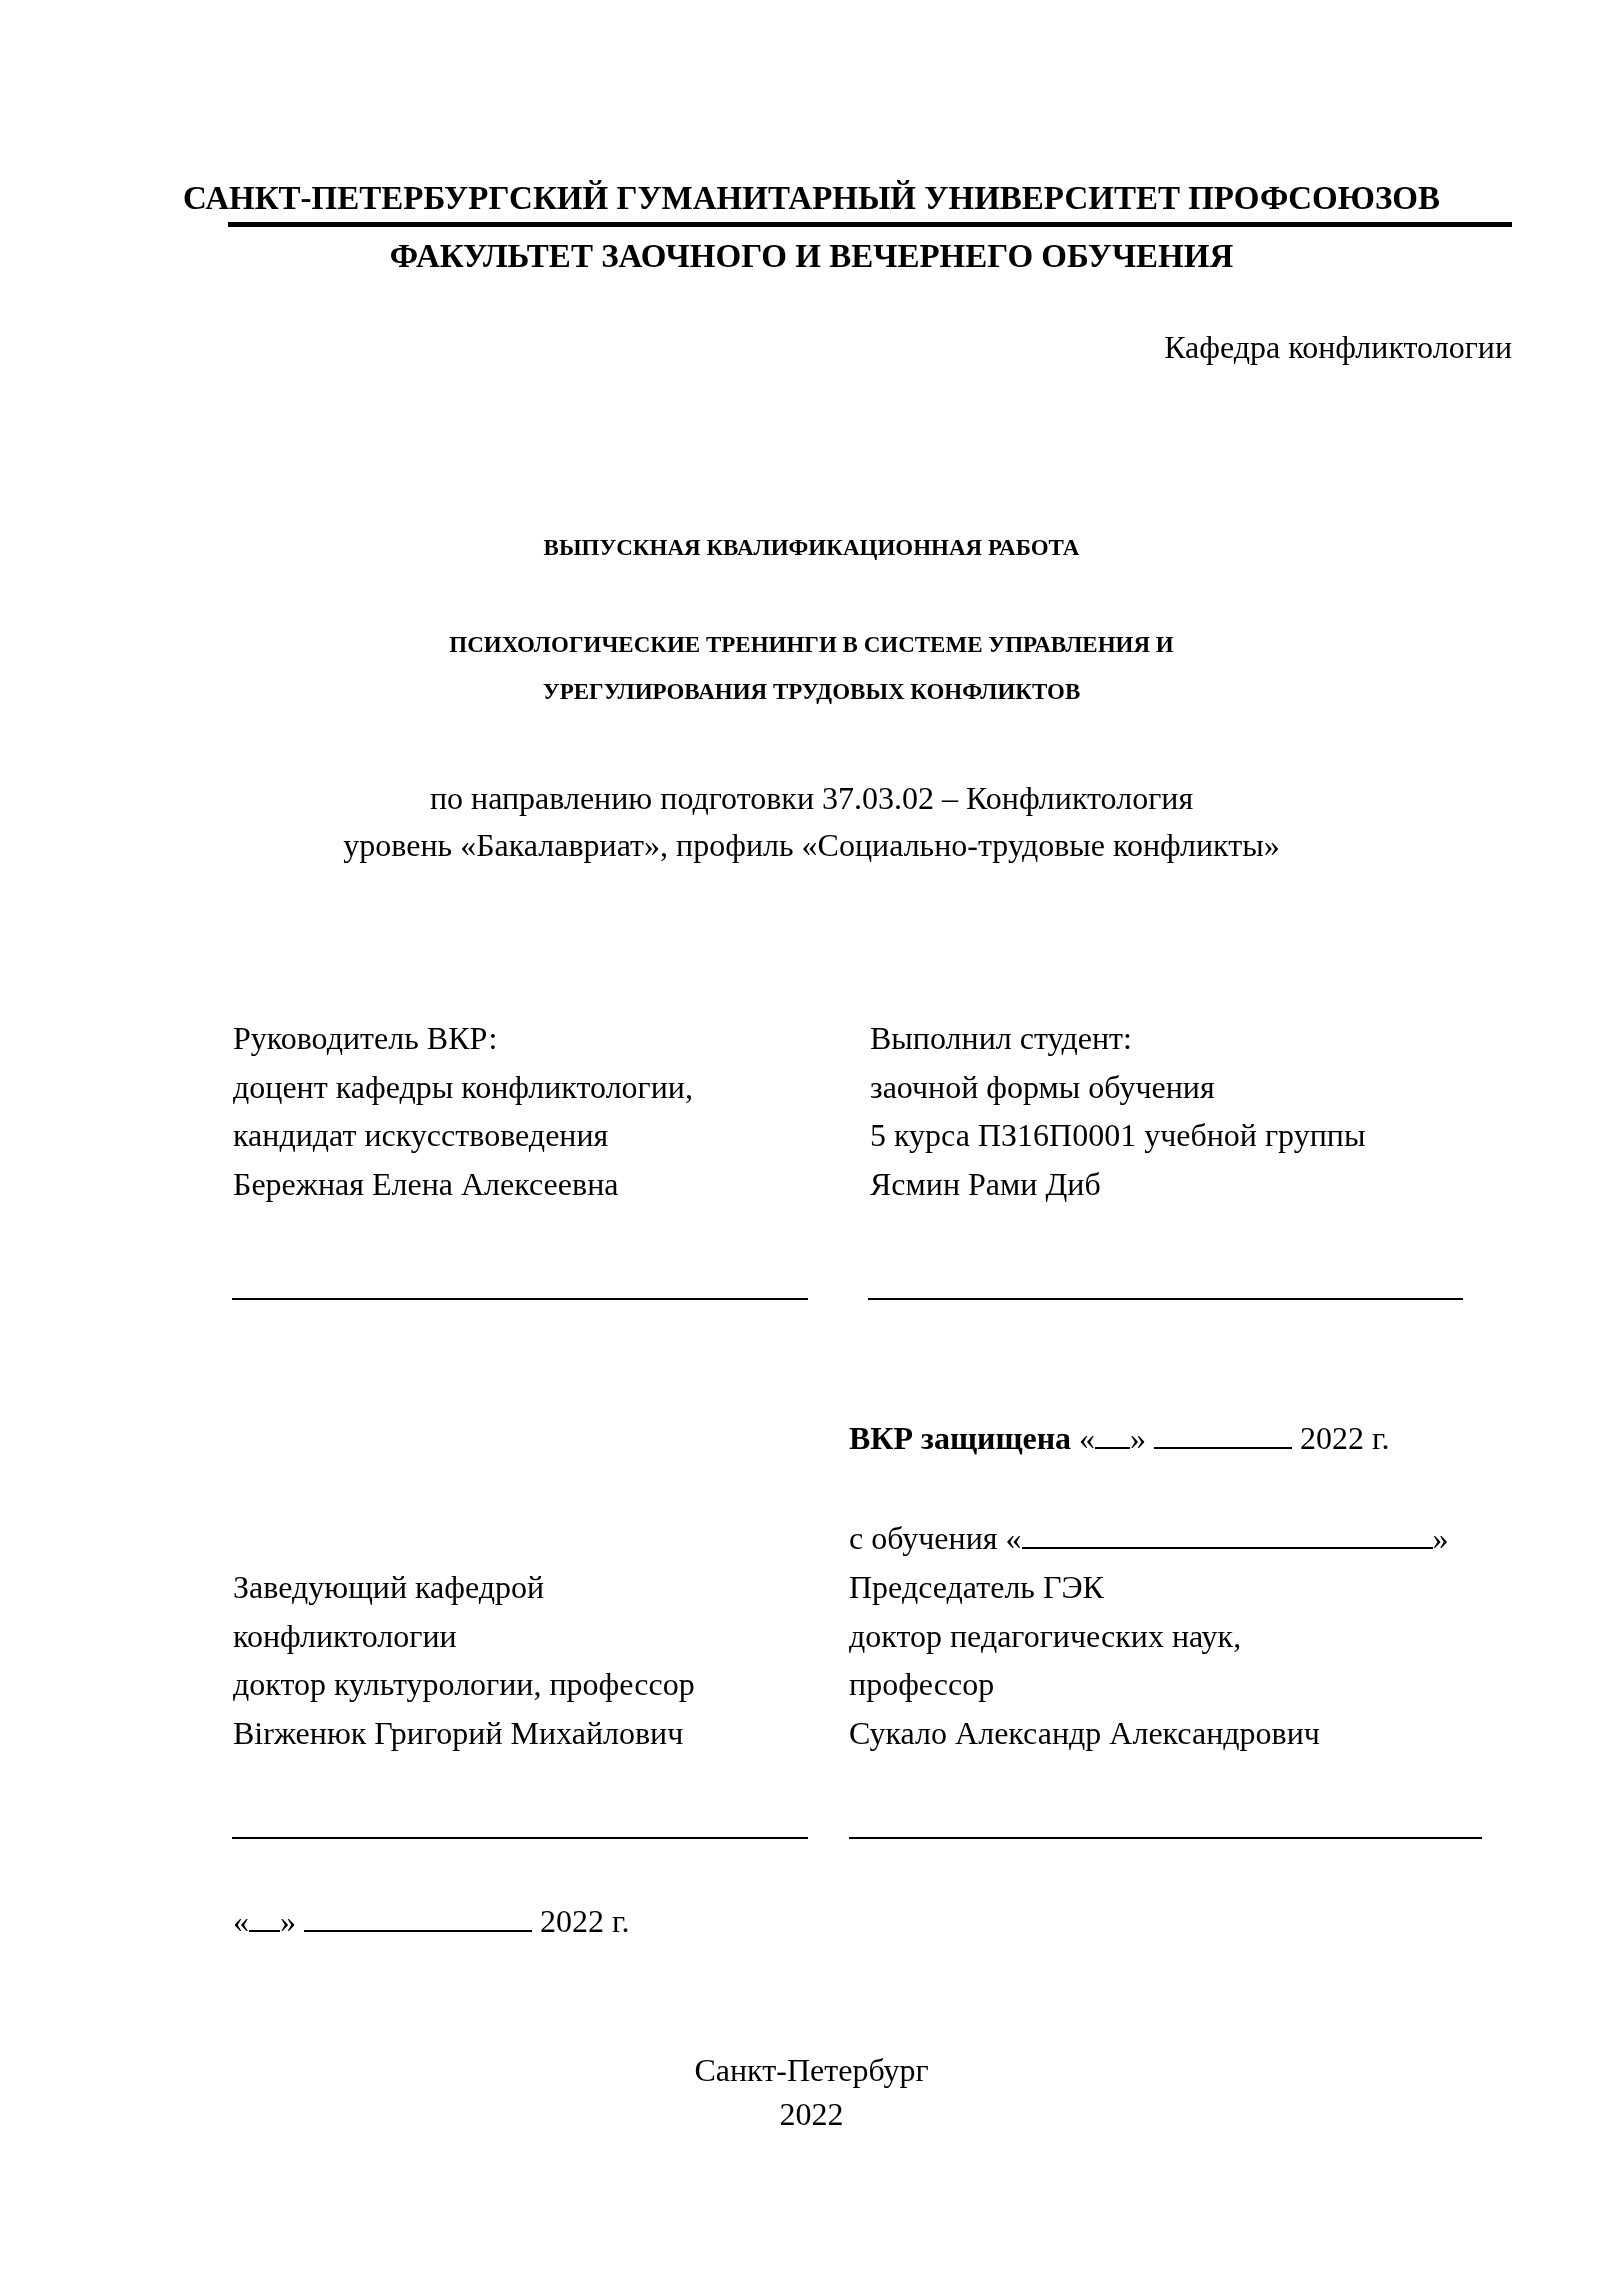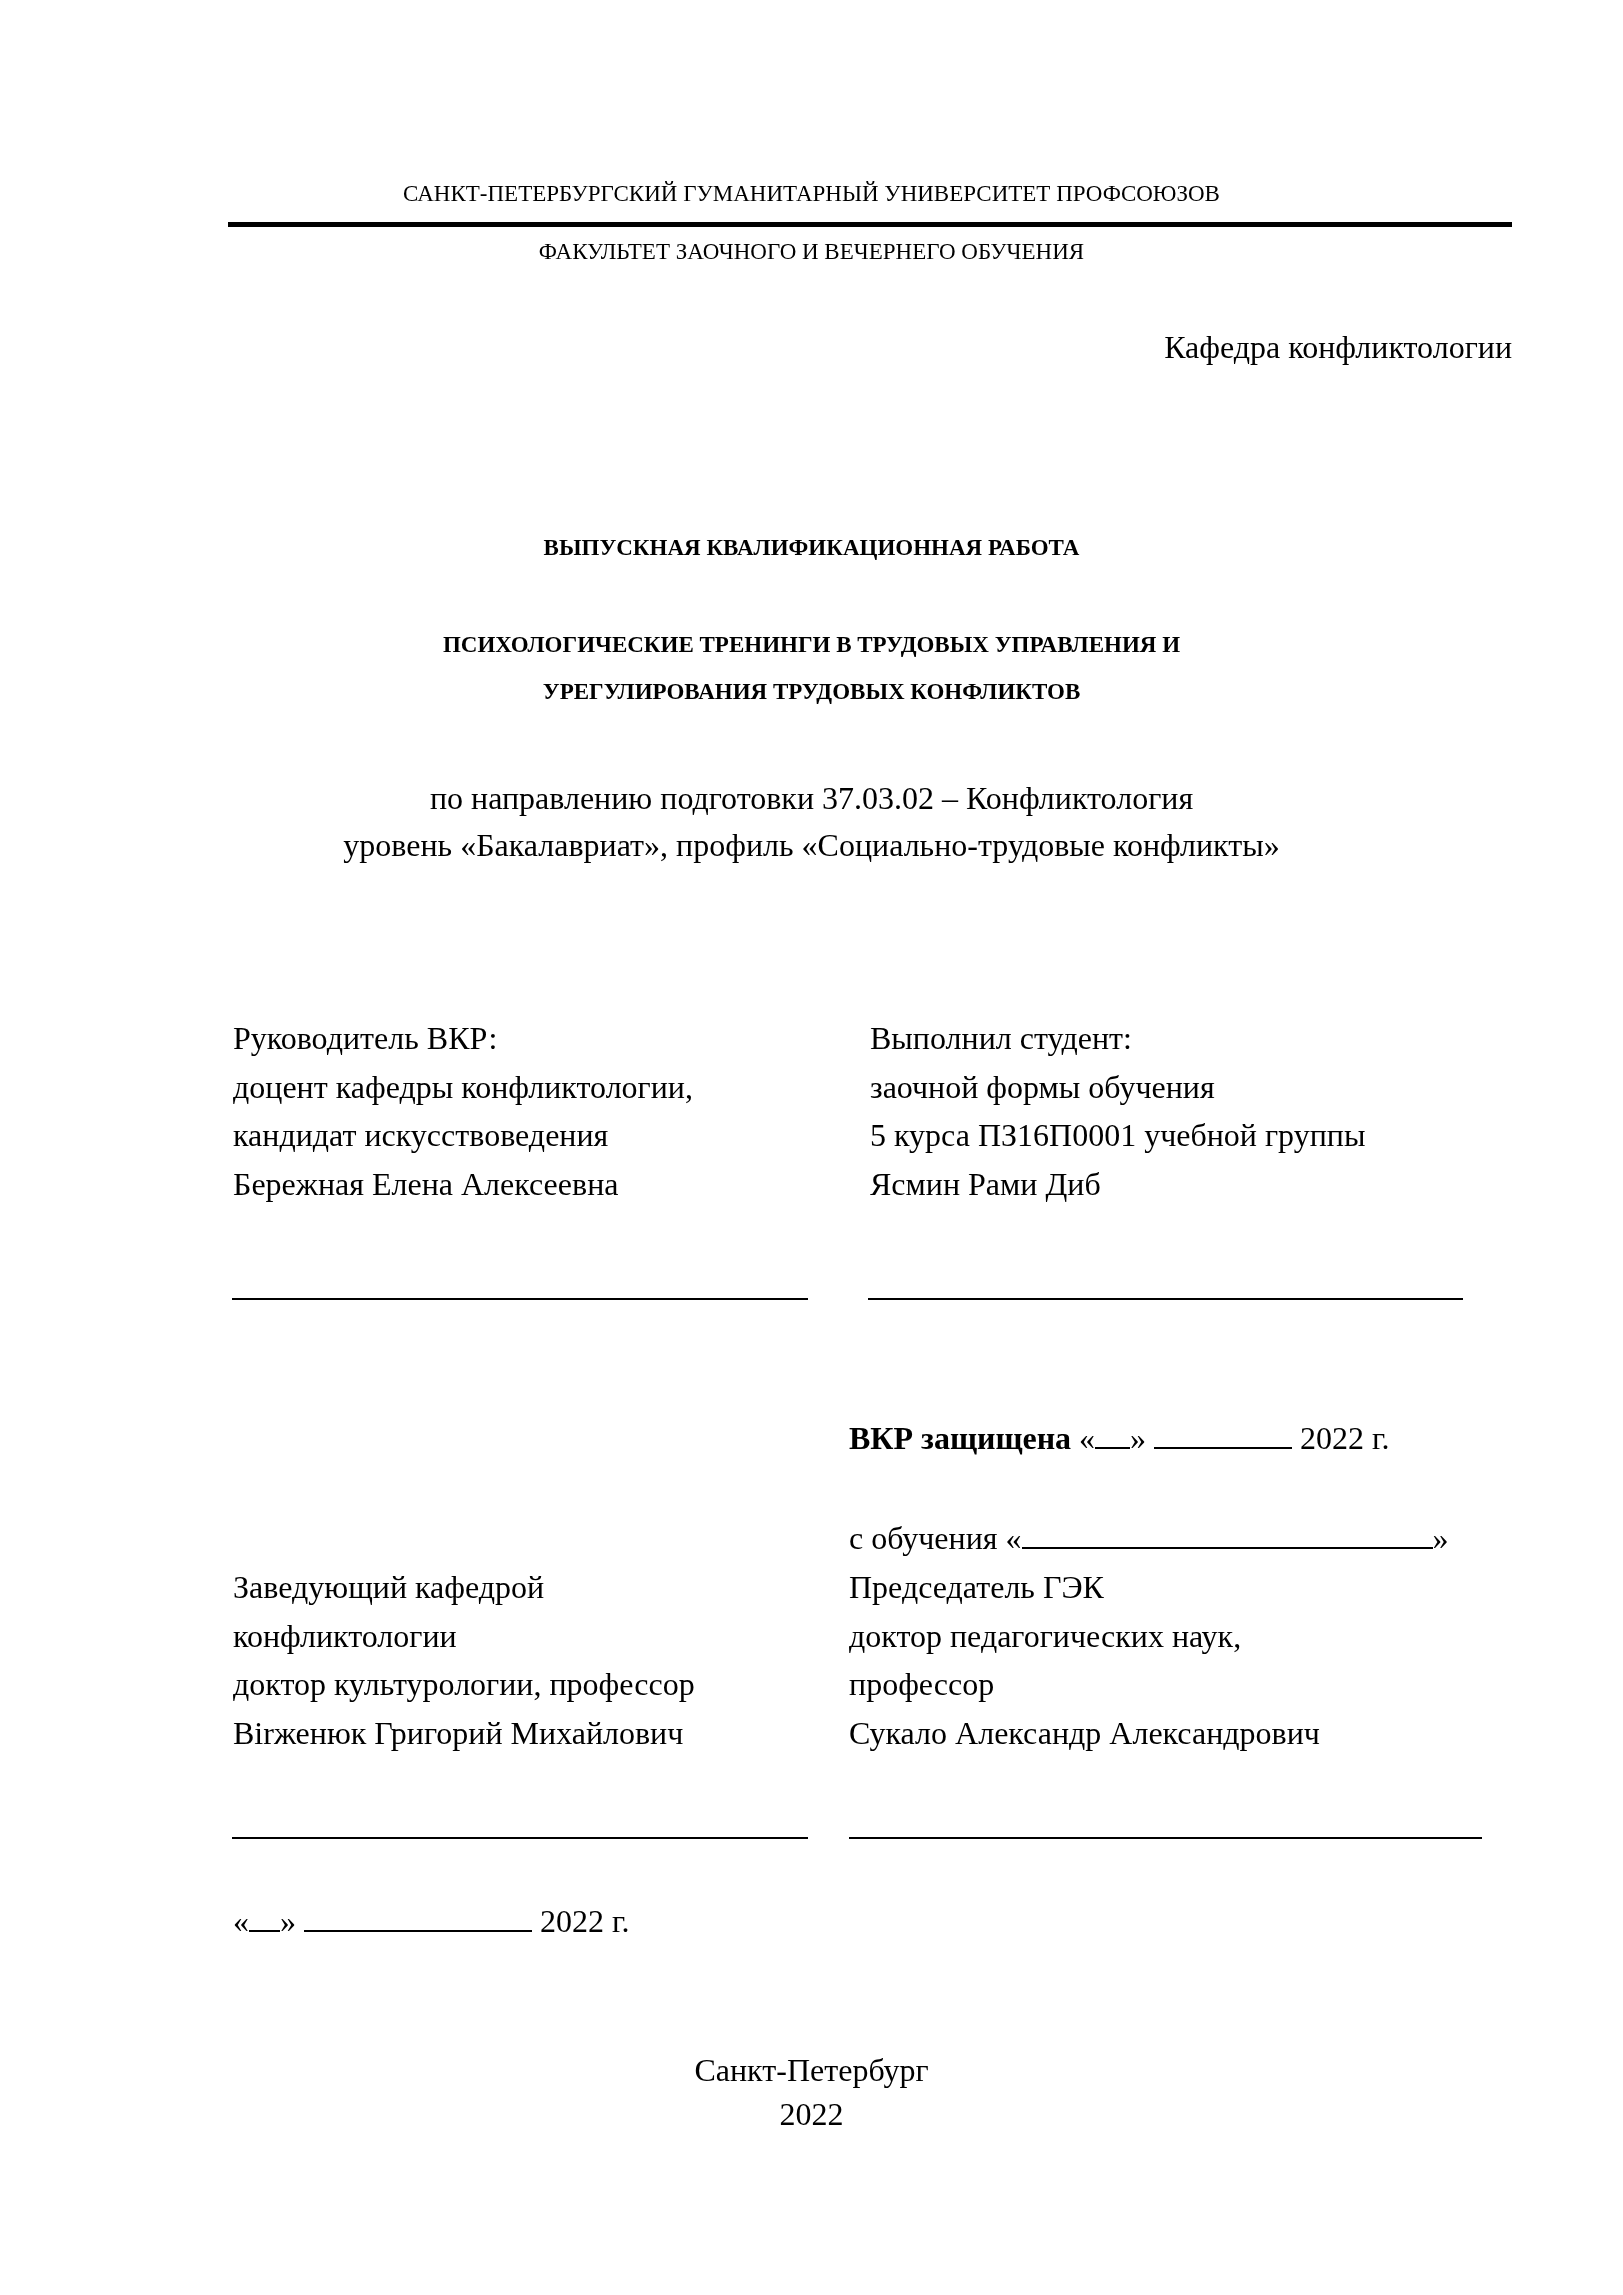--- a/index.html
+++ b/index.html
@@ -1,36 +1,36 @@
 <!DOCTYPE html>
 <html style="font-size:12.6px"><head>
 <meta charset="utf-8">
 <style>
   html, body { margin: 0; padding: 0; background: #ffffff; }
   body { width: 1623px; height: 2295px; position: relative; overflow: hidden;
          font-family: "Liberation Serif", "DejaVu Serif", serif; color: #000; }
   .ln { position: absolute; white-space: nowrap; font-size: 32px; line-height: 1; }
   .b { font-weight: bold; }
   .c { left: 0; width: 1623px; text-align: center; }
-  .hdr { font-size: 23px; font-weight: normal; }
+  .hdr { font-size: 33px; font-weight: bold; }
   .ttl { font-size: 23px; font-weight: bold; }
   .rule { position: absolute; left: 228px; width: 1284px; top: 222px; height: 4.7px; background: #000; }
   .sig { position: absolute; height: 2.4px; background: #000; }
   .blank { display: inline-block; border-bottom: 2.4px solid #000; height: 0.8px; vertical-align: baseline; }
 </style>
 </head>
 <body>
 
 <div class="ln c hdr" style="top:182px;">САНКТ-ПЕТЕРБУРГСКИЙ ГУМАНИТАРНЫЙ УНИВЕРСИТЕТ ПРОФСОЮЗОВ</div>
 <div class="rule"></div>
 <div class="ln c hdr" style="top:240px;">ФАКУЛЬТЕТ ЗАОЧНОГО И ВЕЧЕРНЕГО ОБУЧЕНИЯ</div>
 <div class="ln" style="top:331px; right:111px;">Кафедра конфликтологии</div>
 
 <div class="ln c ttl" style="top:536px;">ВЫПУСКНАЯ КВАЛИФИКАЦИОННАЯ РАБОТА</div>
-<div class="ln c ttl" style="top:633px;">ПСИХОЛОГИЧЕСКИЕ ТРЕНИНГИ В ТРУДОВЫХ УПРАВЛЕНИЯ И</div>
+<div class="ln c ttl" style="top:633px;">ПСИХОЛОГИЧЕСКИЕ ТРЕНИНГИ В СИСТЕМЕ УПРАВЛЕНИЯ И</div>
 <div class="ln c ttl" style="top:680px;">УРЕГУЛИРОВАНИЯ ТРУДОВЫХ КОНФЛИКТОВ</div>
 <div class="ln c" style="top:782px;">по направлению подготовки 37.03.02 – Конфликтология</div>
 <div class="ln c" style="top:829px;">уровень «Бакалавриат», профиль «Социально-трудовые конфликты»</div>
 
 <div>
   <div class="ln" style="top:1022px; left:233px;">Руководитель ВКР:</div>
   <div class="ln" style="top:1071px; left:233px;">доцент кафедры конфликтологии,</div>
   <div class="ln" style="top:1119px; left:233px;">кандидат искусствоведения</div>
   <div class="ln" style="top:1168px; left:233px;">Бережная Елена Алексеевна</div>
   <div class="sig" style="top:1298px; left:232px; width:576px;"></div>

